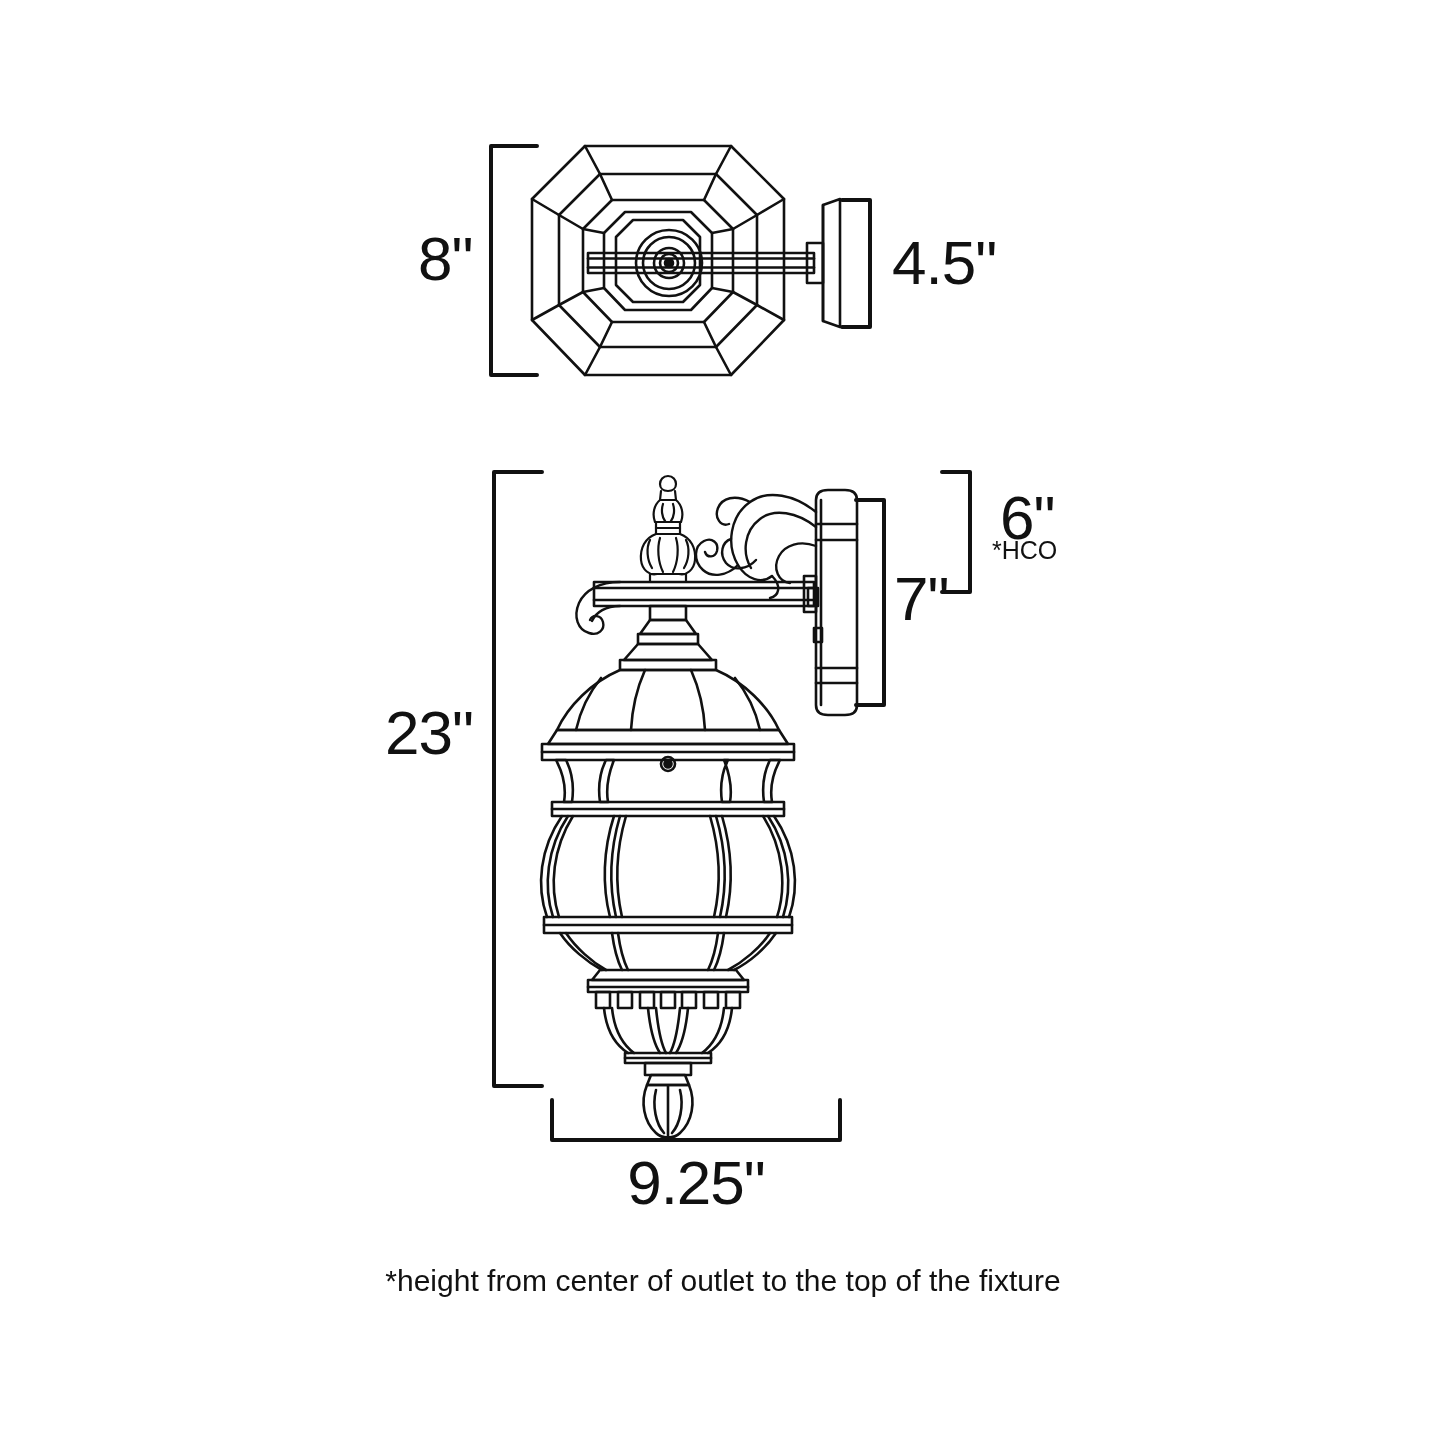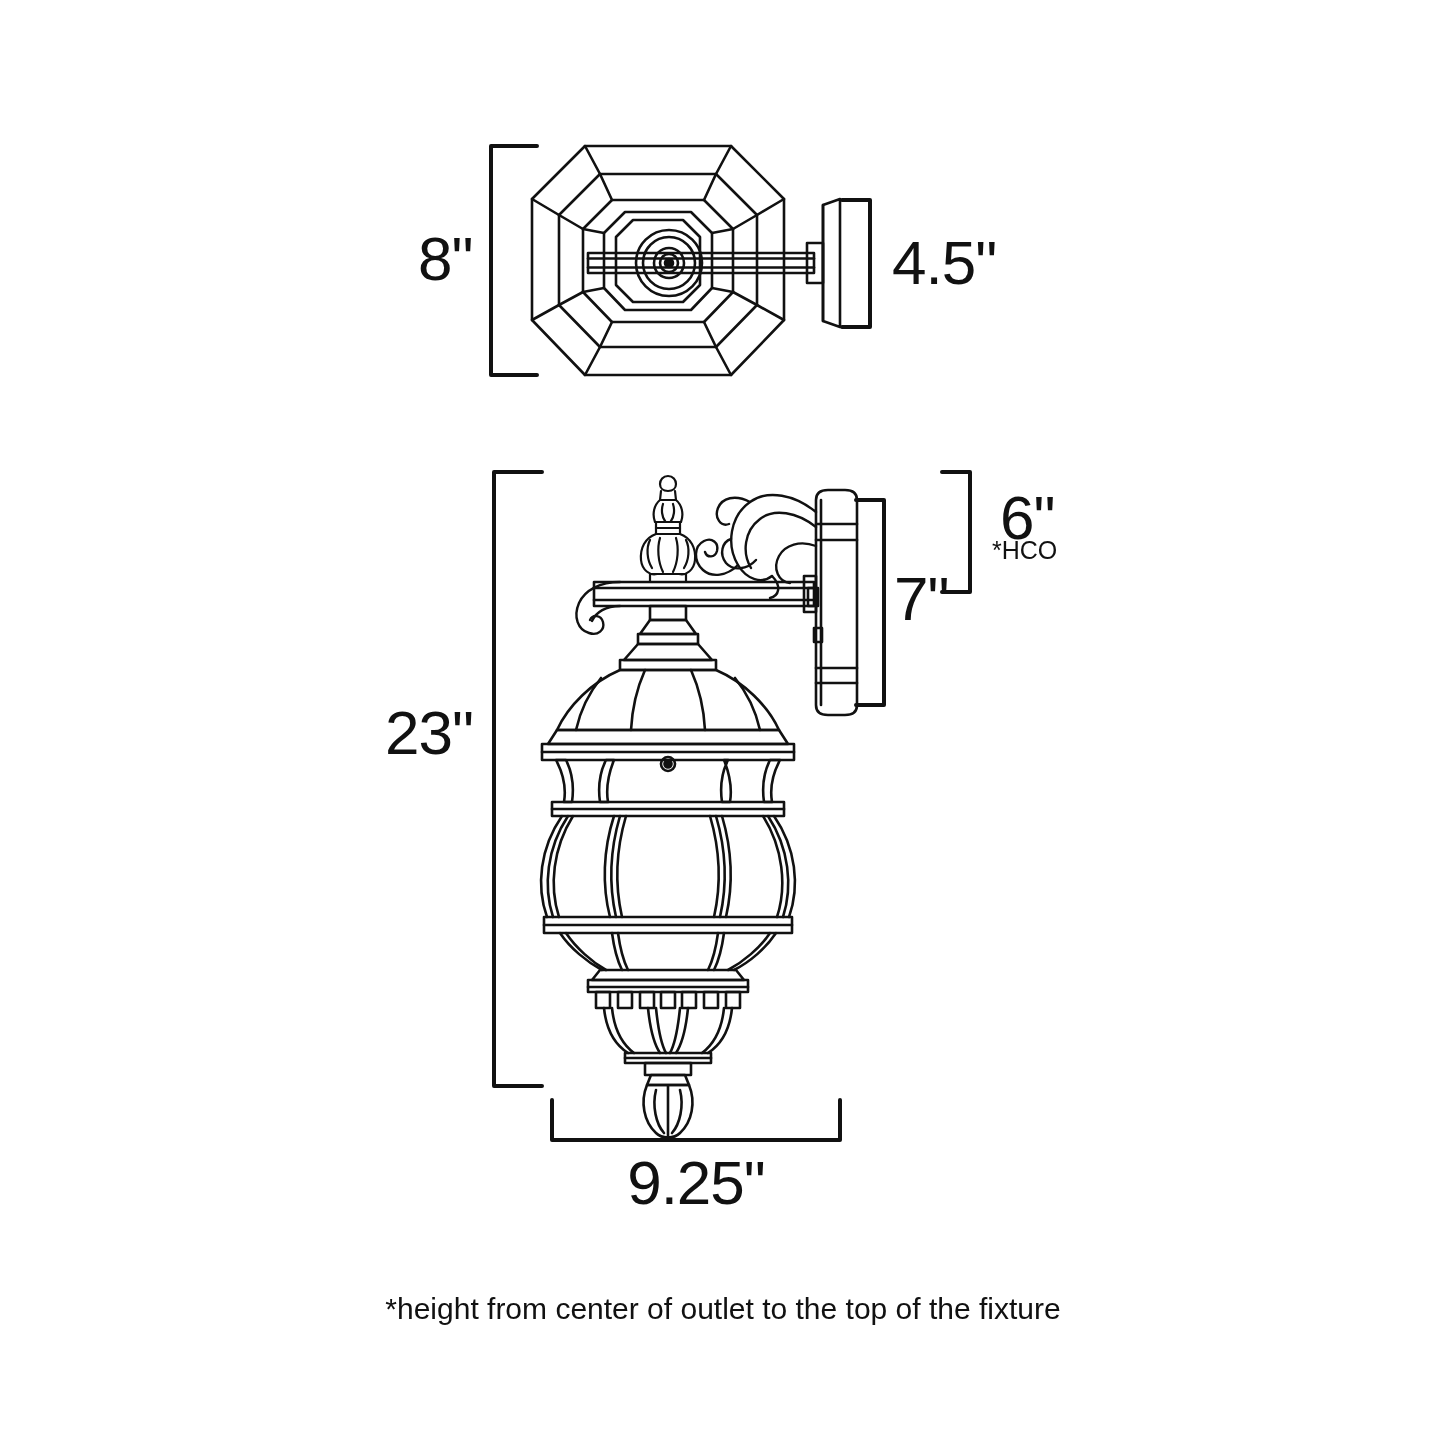--- a/index.html
+++ b/index.html
@@ -2,21 +2,21 @@
 <html><head>
 <meta charset="utf-8">
 <style>
   html,body{margin:0;padding:0;background:#ffffff;}
   body{width:1445px;height:1445px;font-family:"Liberation Sans",sans-serif;color:#000;overflow:hidden;}
   #stage{position:relative;width:1445px;height:1445px;background:#fff;}
   svg.layer{position:absolute;left:0;top:0;width:1445px;height:1445px;}
   .dimlabel{position:absolute;font-family:"Liberation Sans",sans-serif;color:#111;white-space:nowrap;line-height:1;}
   .big{font-size:62px;font-weight:400;letter-spacing:-1px;}
   .small{font-size:25px;}
-  .foot{font-size:30px;margin-top:28px;}
+  .foot{font-size:30px;}
   .ctr{text-align:center;}
 </style>
 </head>
 <body>
 
 <div id="stage">
 
   <svg class="layer" viewBox="0 0 1445 1445">
     <g fill="none" stroke="#111111" stroke-width="2.6" stroke-linejoin="round" stroke-linecap="round">
 

